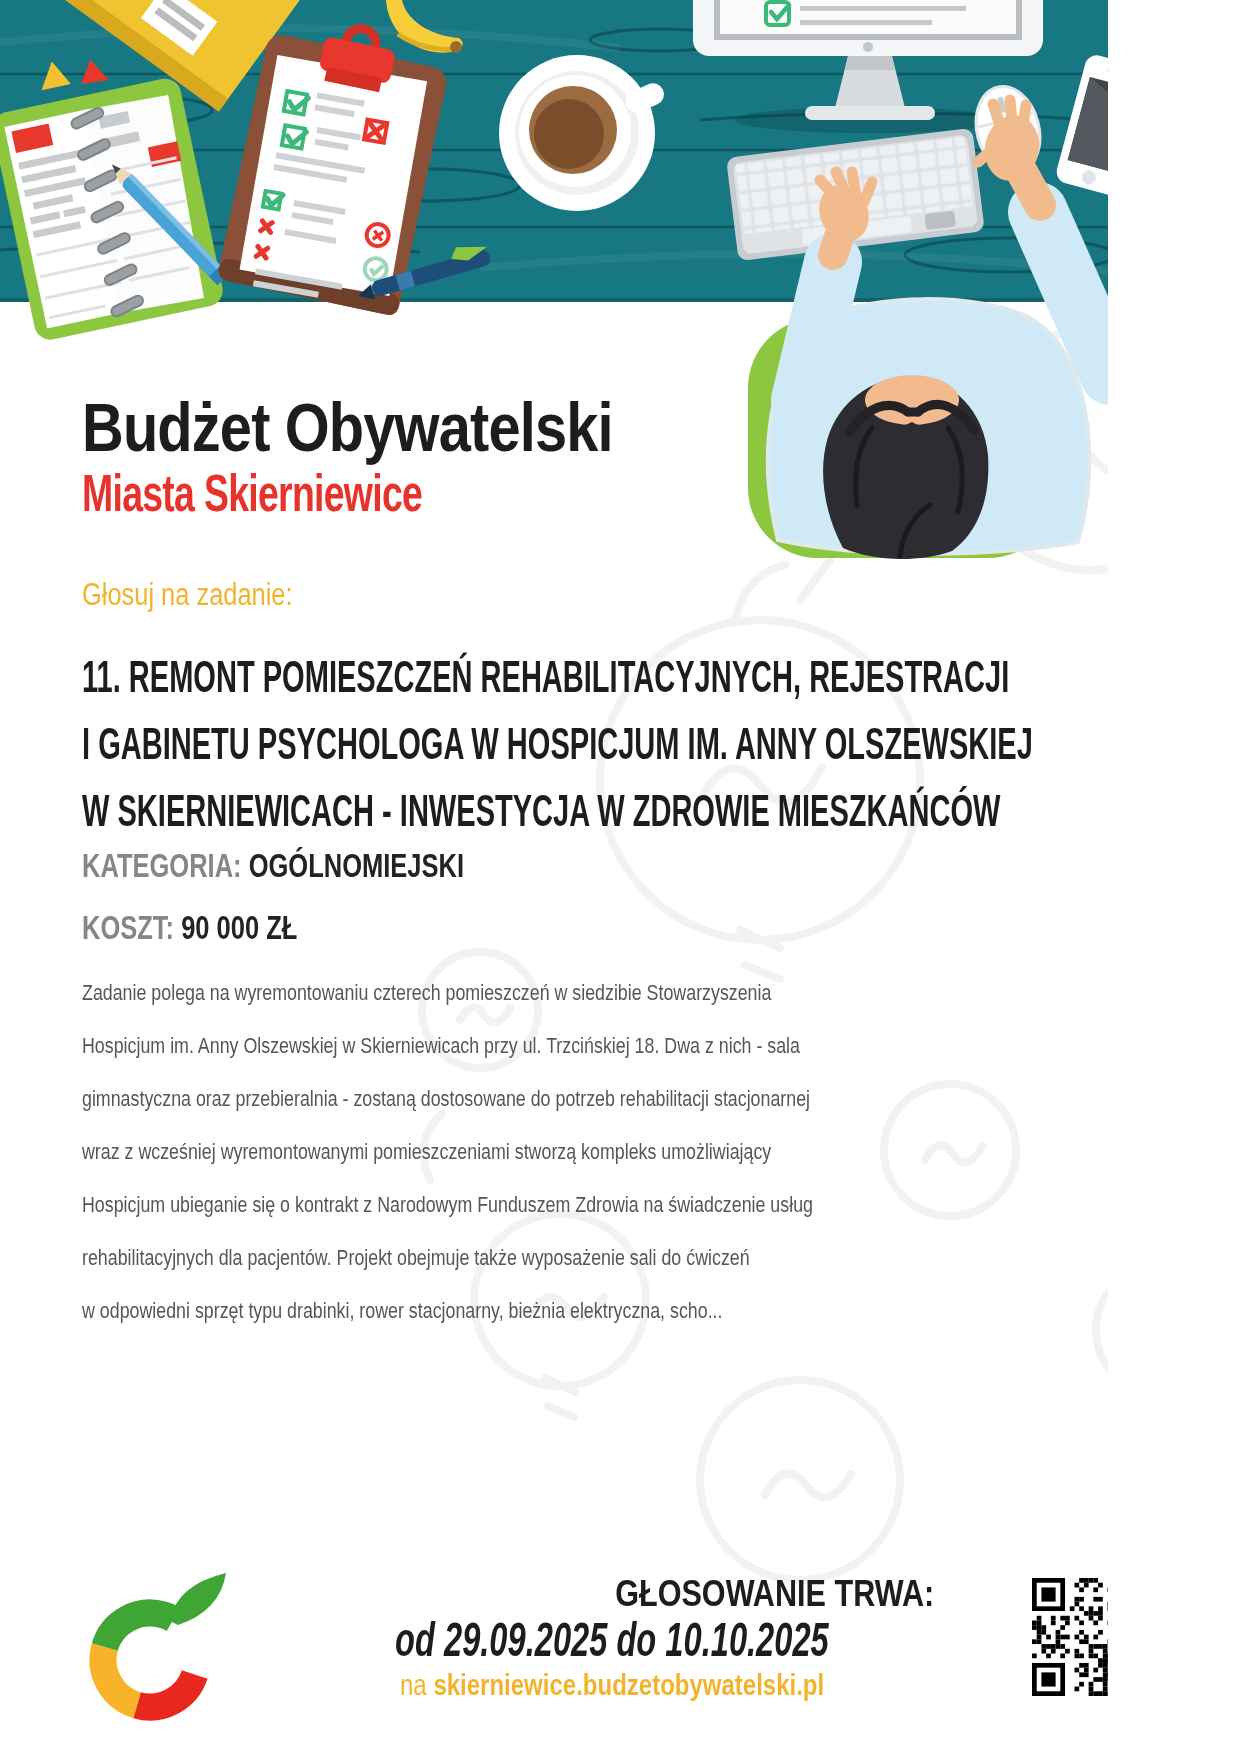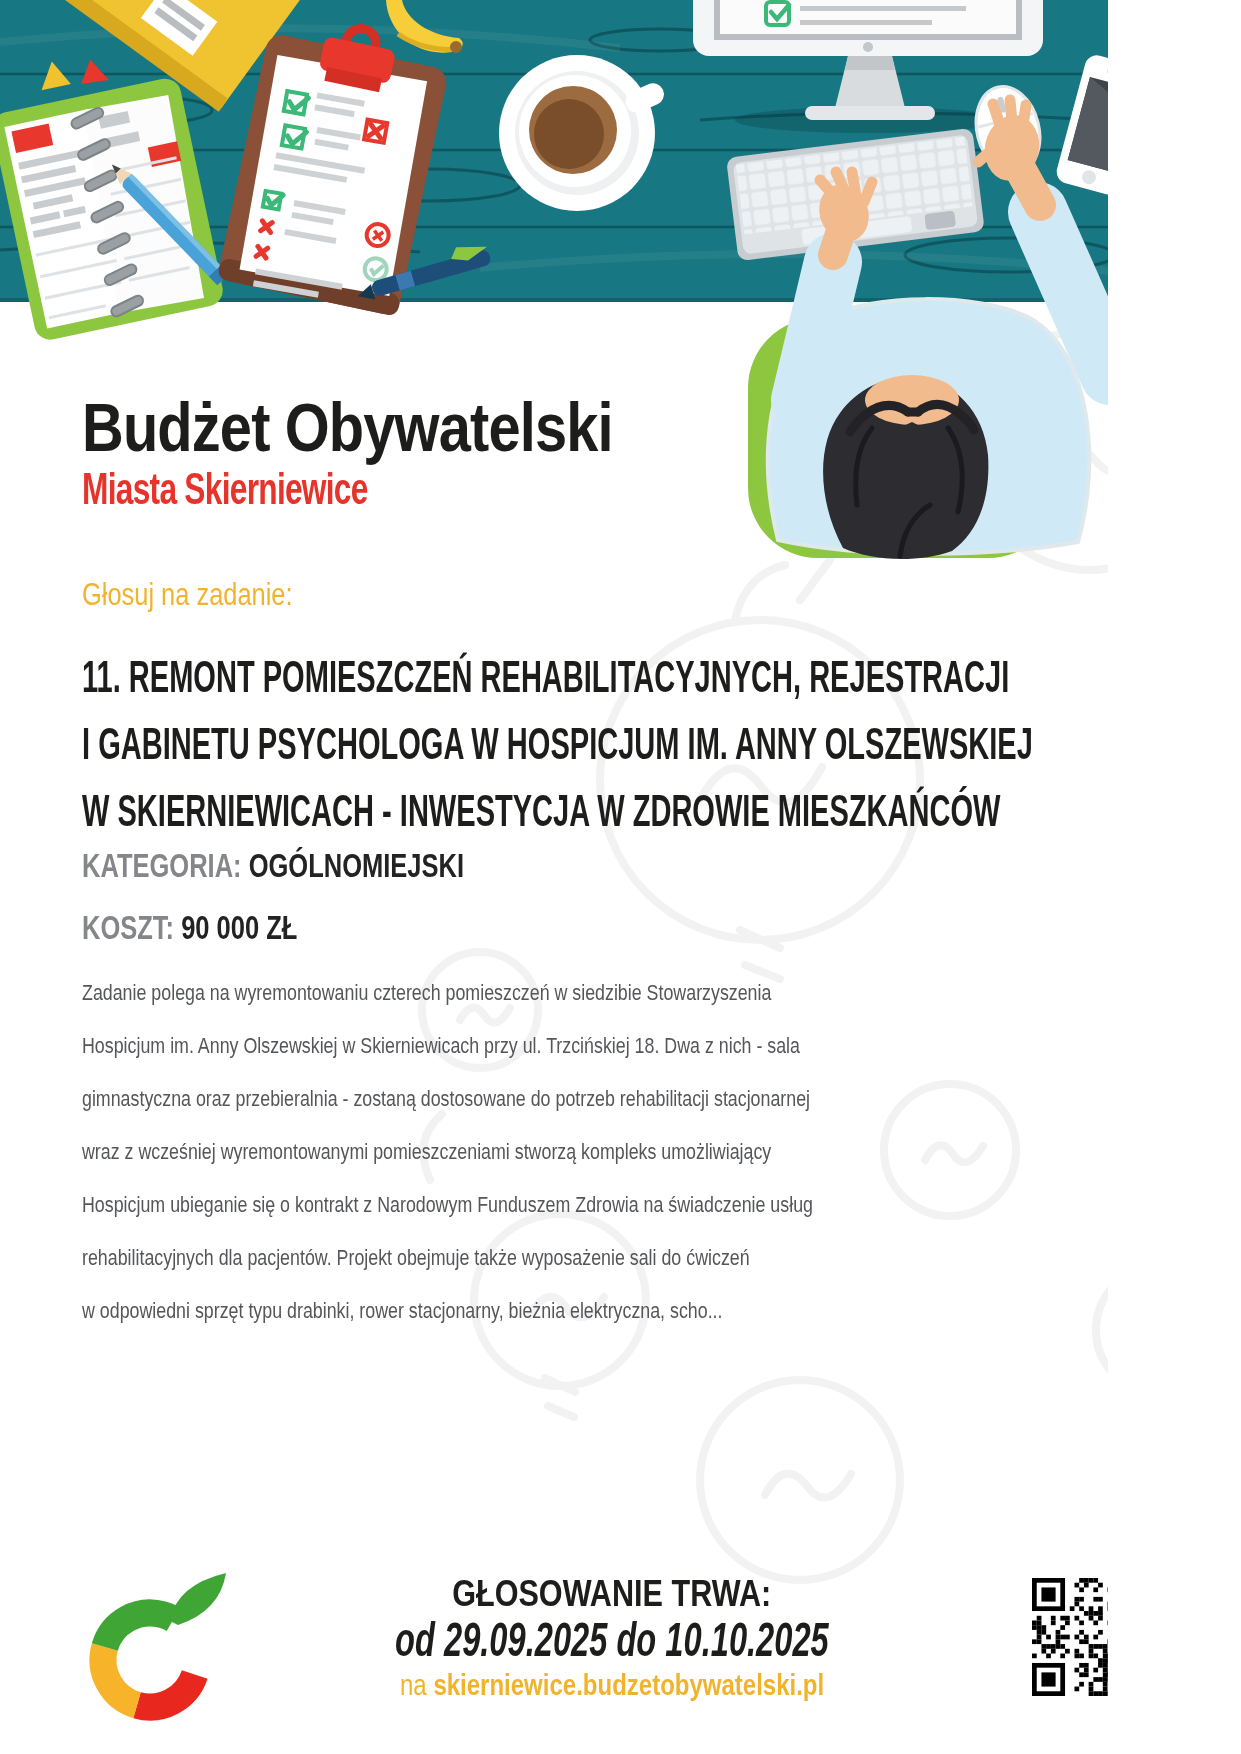--- a/index.html
+++ b/index.html
@@ -4,39 +4,39 @@
 <style>
   html,body{margin:0;padding:0;background:#ffffff;}
   .page{position:relative;width:1108px;height:1754px;overflow:hidden;background:#fff;
         font-family:"Liberation Sans","DejaVu Sans",sans-serif;}
   .layer{position:absolute;left:0;top:0;}
   
   .abs{position:absolute;white-space:nowrap;}
   .cond{display:inline-block;transform-origin:left top;}
   .title1{left:82px;top:392px;font-size:68px;font-weight:bold;color:var(--text-dark);line-height:1.05;}
   .title1 .cond{transform:scaleX(.85);letter-spacing:-1px;}
-  .title2{left:82px;top:466px;font-size:44px;font-weight:bold;color:var(--accent-red);line-height:1.05;}
+  .title2{left:82px;top:466px;font-size:52px;font-weight:bold;color:var(--accent-red);line-height:1.05;}
   .title2 .cond{transform:scaleX(.72);letter-spacing:-1px;}
   .vote{left:82px;top:577px;font-size:31px;font-weight:normal;color:var(--accent-yellow);}
   .vote .cond{transform:scaleX(.82);}
   .heading{left:82px;top:643px;font-size:44px;font-weight:bold;color:var(--text-dark);}
   .heading .hl{height:67px;line-height:67px;}
   .heading .cond{transform:scaleX(.66);letter-spacing:0;}
   .meta{font-size:34px;font-weight:bold;}
   .meta .cond{transform:scaleX(.75);}
   .meta .lab{color:var(--label-gray);}
   .meta .val{color:#232323;}
   .cat{left:82px;top:846px;}
   .cost{left:82px;top:908px;}
   .desc{left:82px;top:966px;font-size:22px;color:var(--body-gray);text-decoration:underline;}
   .desc .dl{height:53px;line-height:53px;}
   .desc .cond{transform:scaleX(.81);}
   .footer-center{position:absolute;left:262px;top:1572px;width:700px;text-align:center;}
   .footer-center .cond{transform-origin:center top;}
-  .f-label{font-size:36px;font-weight:bold;color:var(--text-dark);line-height:44px;}
+  .f-label{font-size:36px;font-weight:bold;color:var(--text-dark);line-height:44px;text-align:right;}
   .f-label .cond{transform:scaleX(.85);}
   .f-dates{font-size:48px;font-weight:bold;color:var(--text-dark);line-height:48px;font-style:italic;}
   .f-dates .cond{transform:scaleX(.68);}
   .f-site{font-size:30px;color:var(--accent-yellow);line-height:42px;}
   .f-site .cond{transform:scaleX(.80);}
   .f-site b{font-weight:bold;}
   .logo-box{position:absolute;left:78px;top:1565px;width:156px;height:170px;}
   .qr-box{position:absolute;left:1032px;top:1578px;width:118px;height:118px;background:#fff;}
 </style>
 </head>

